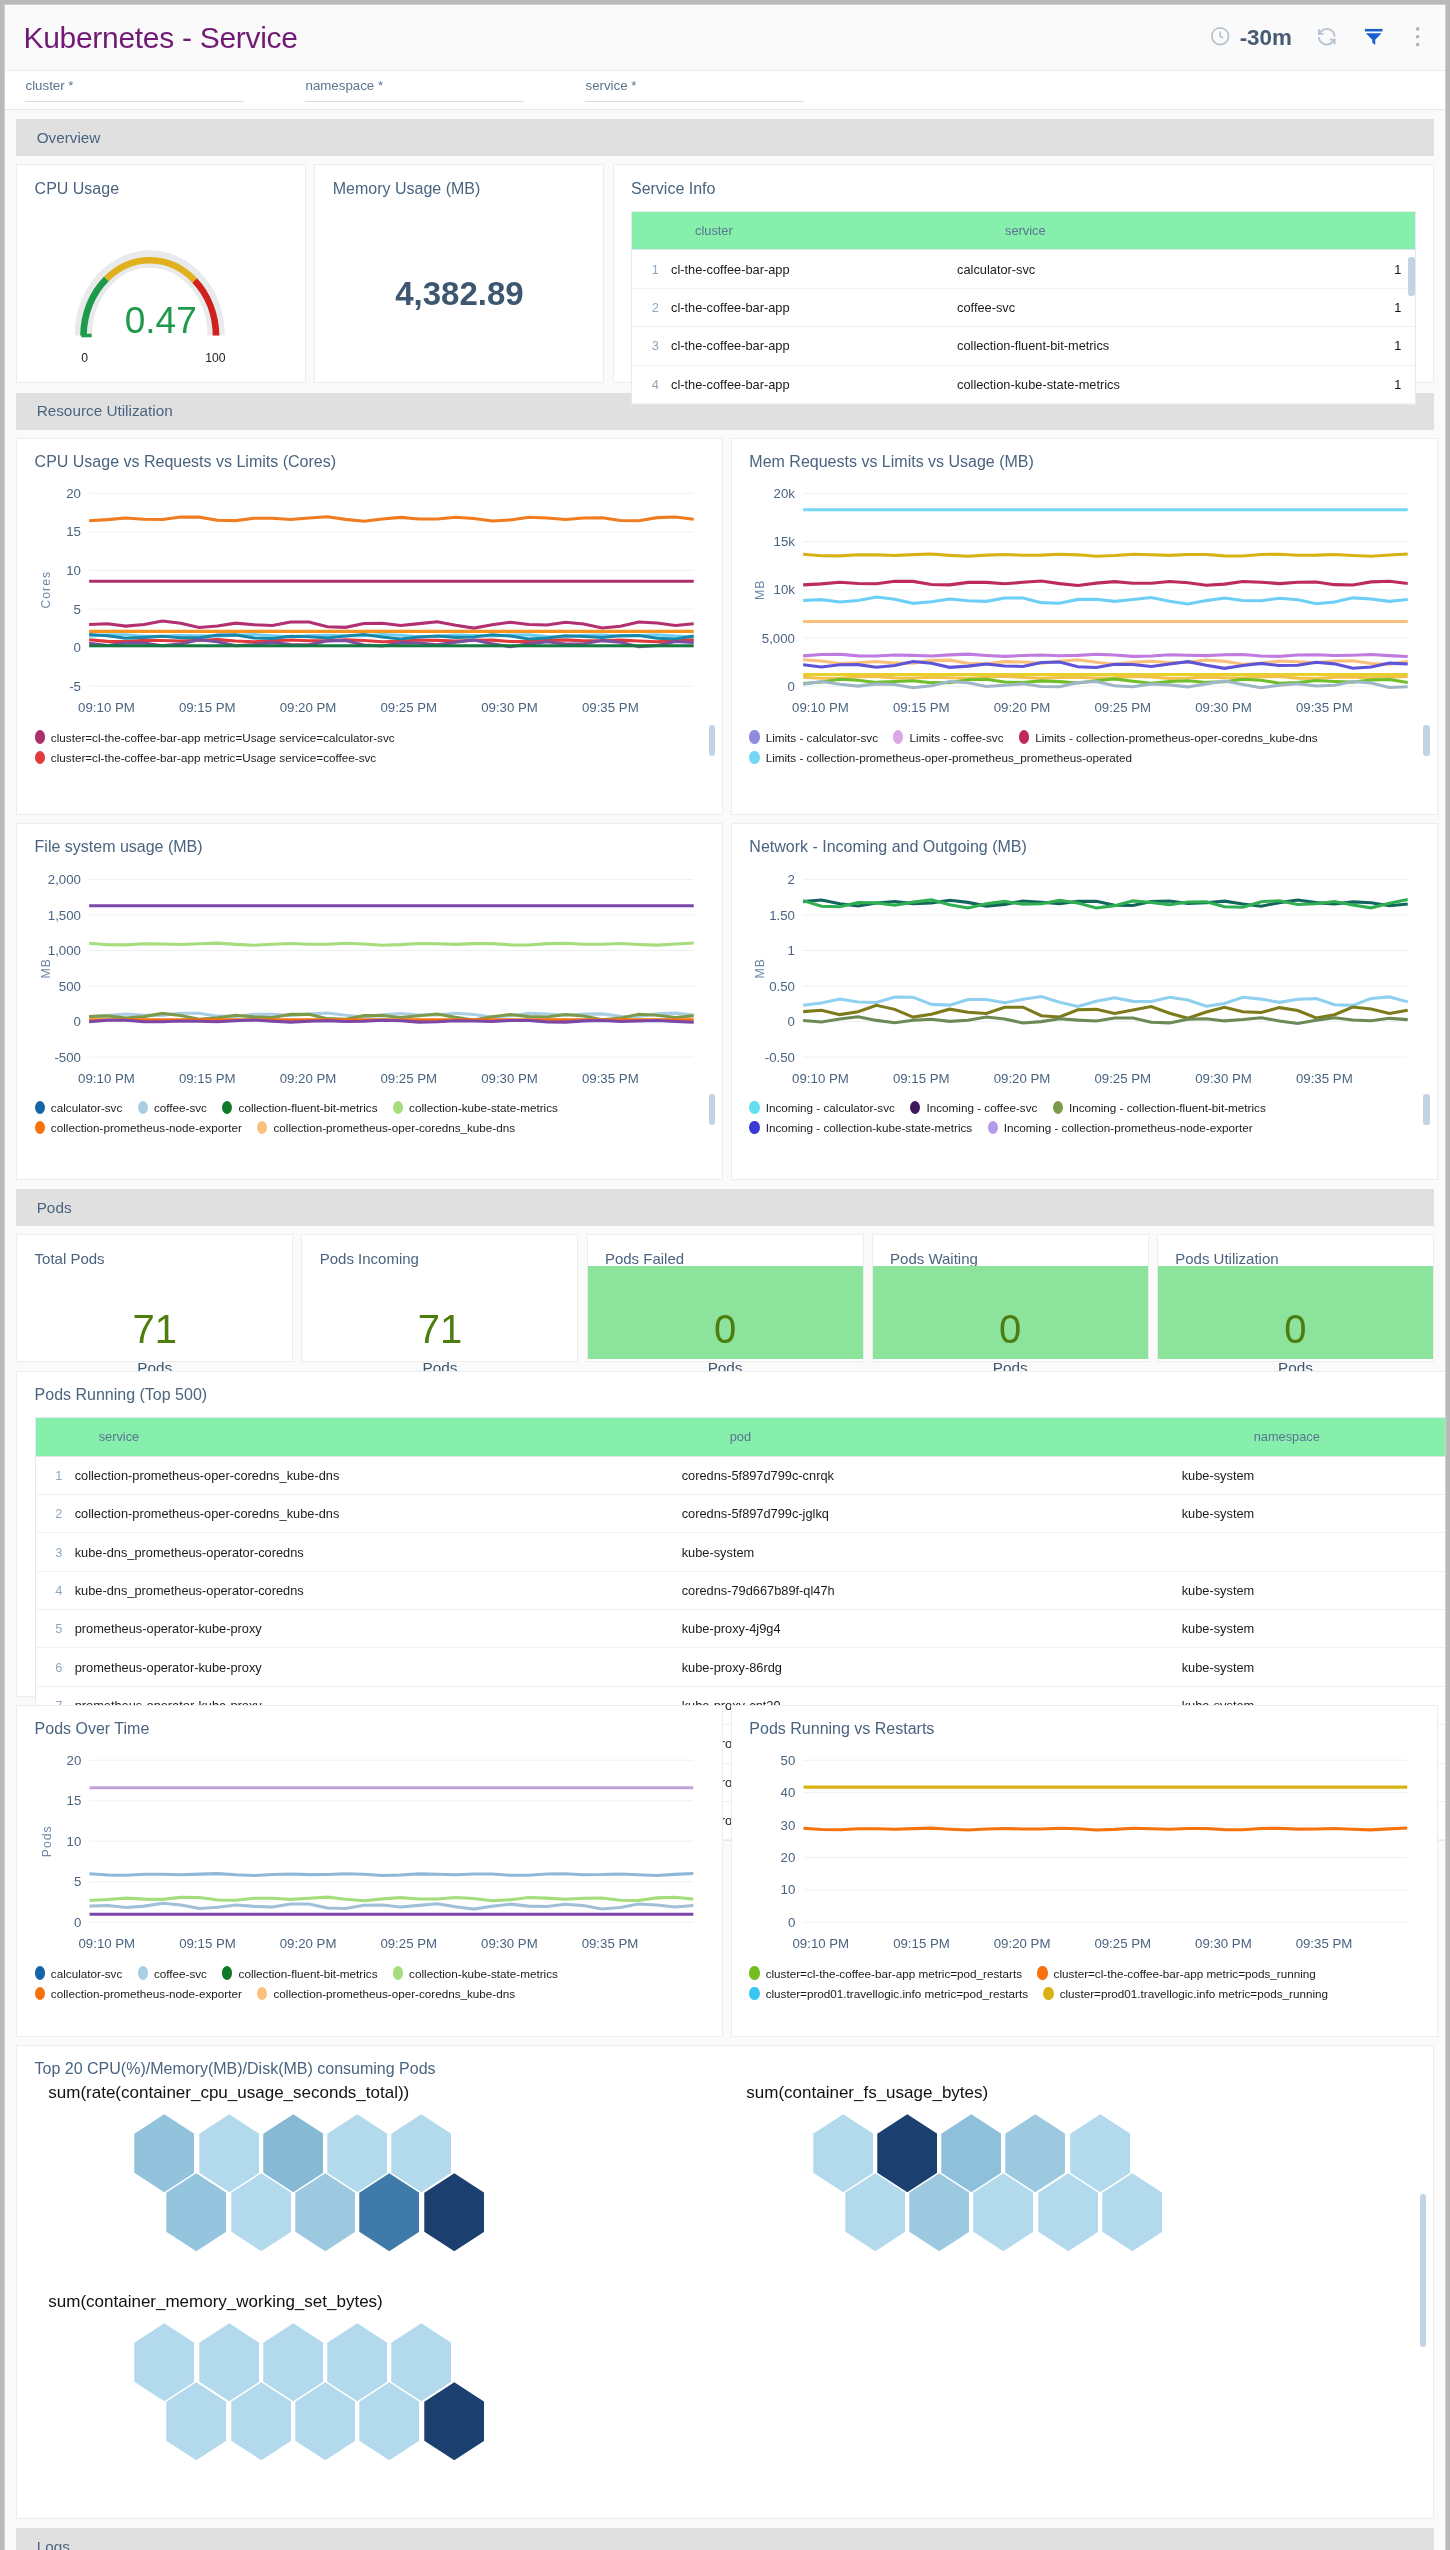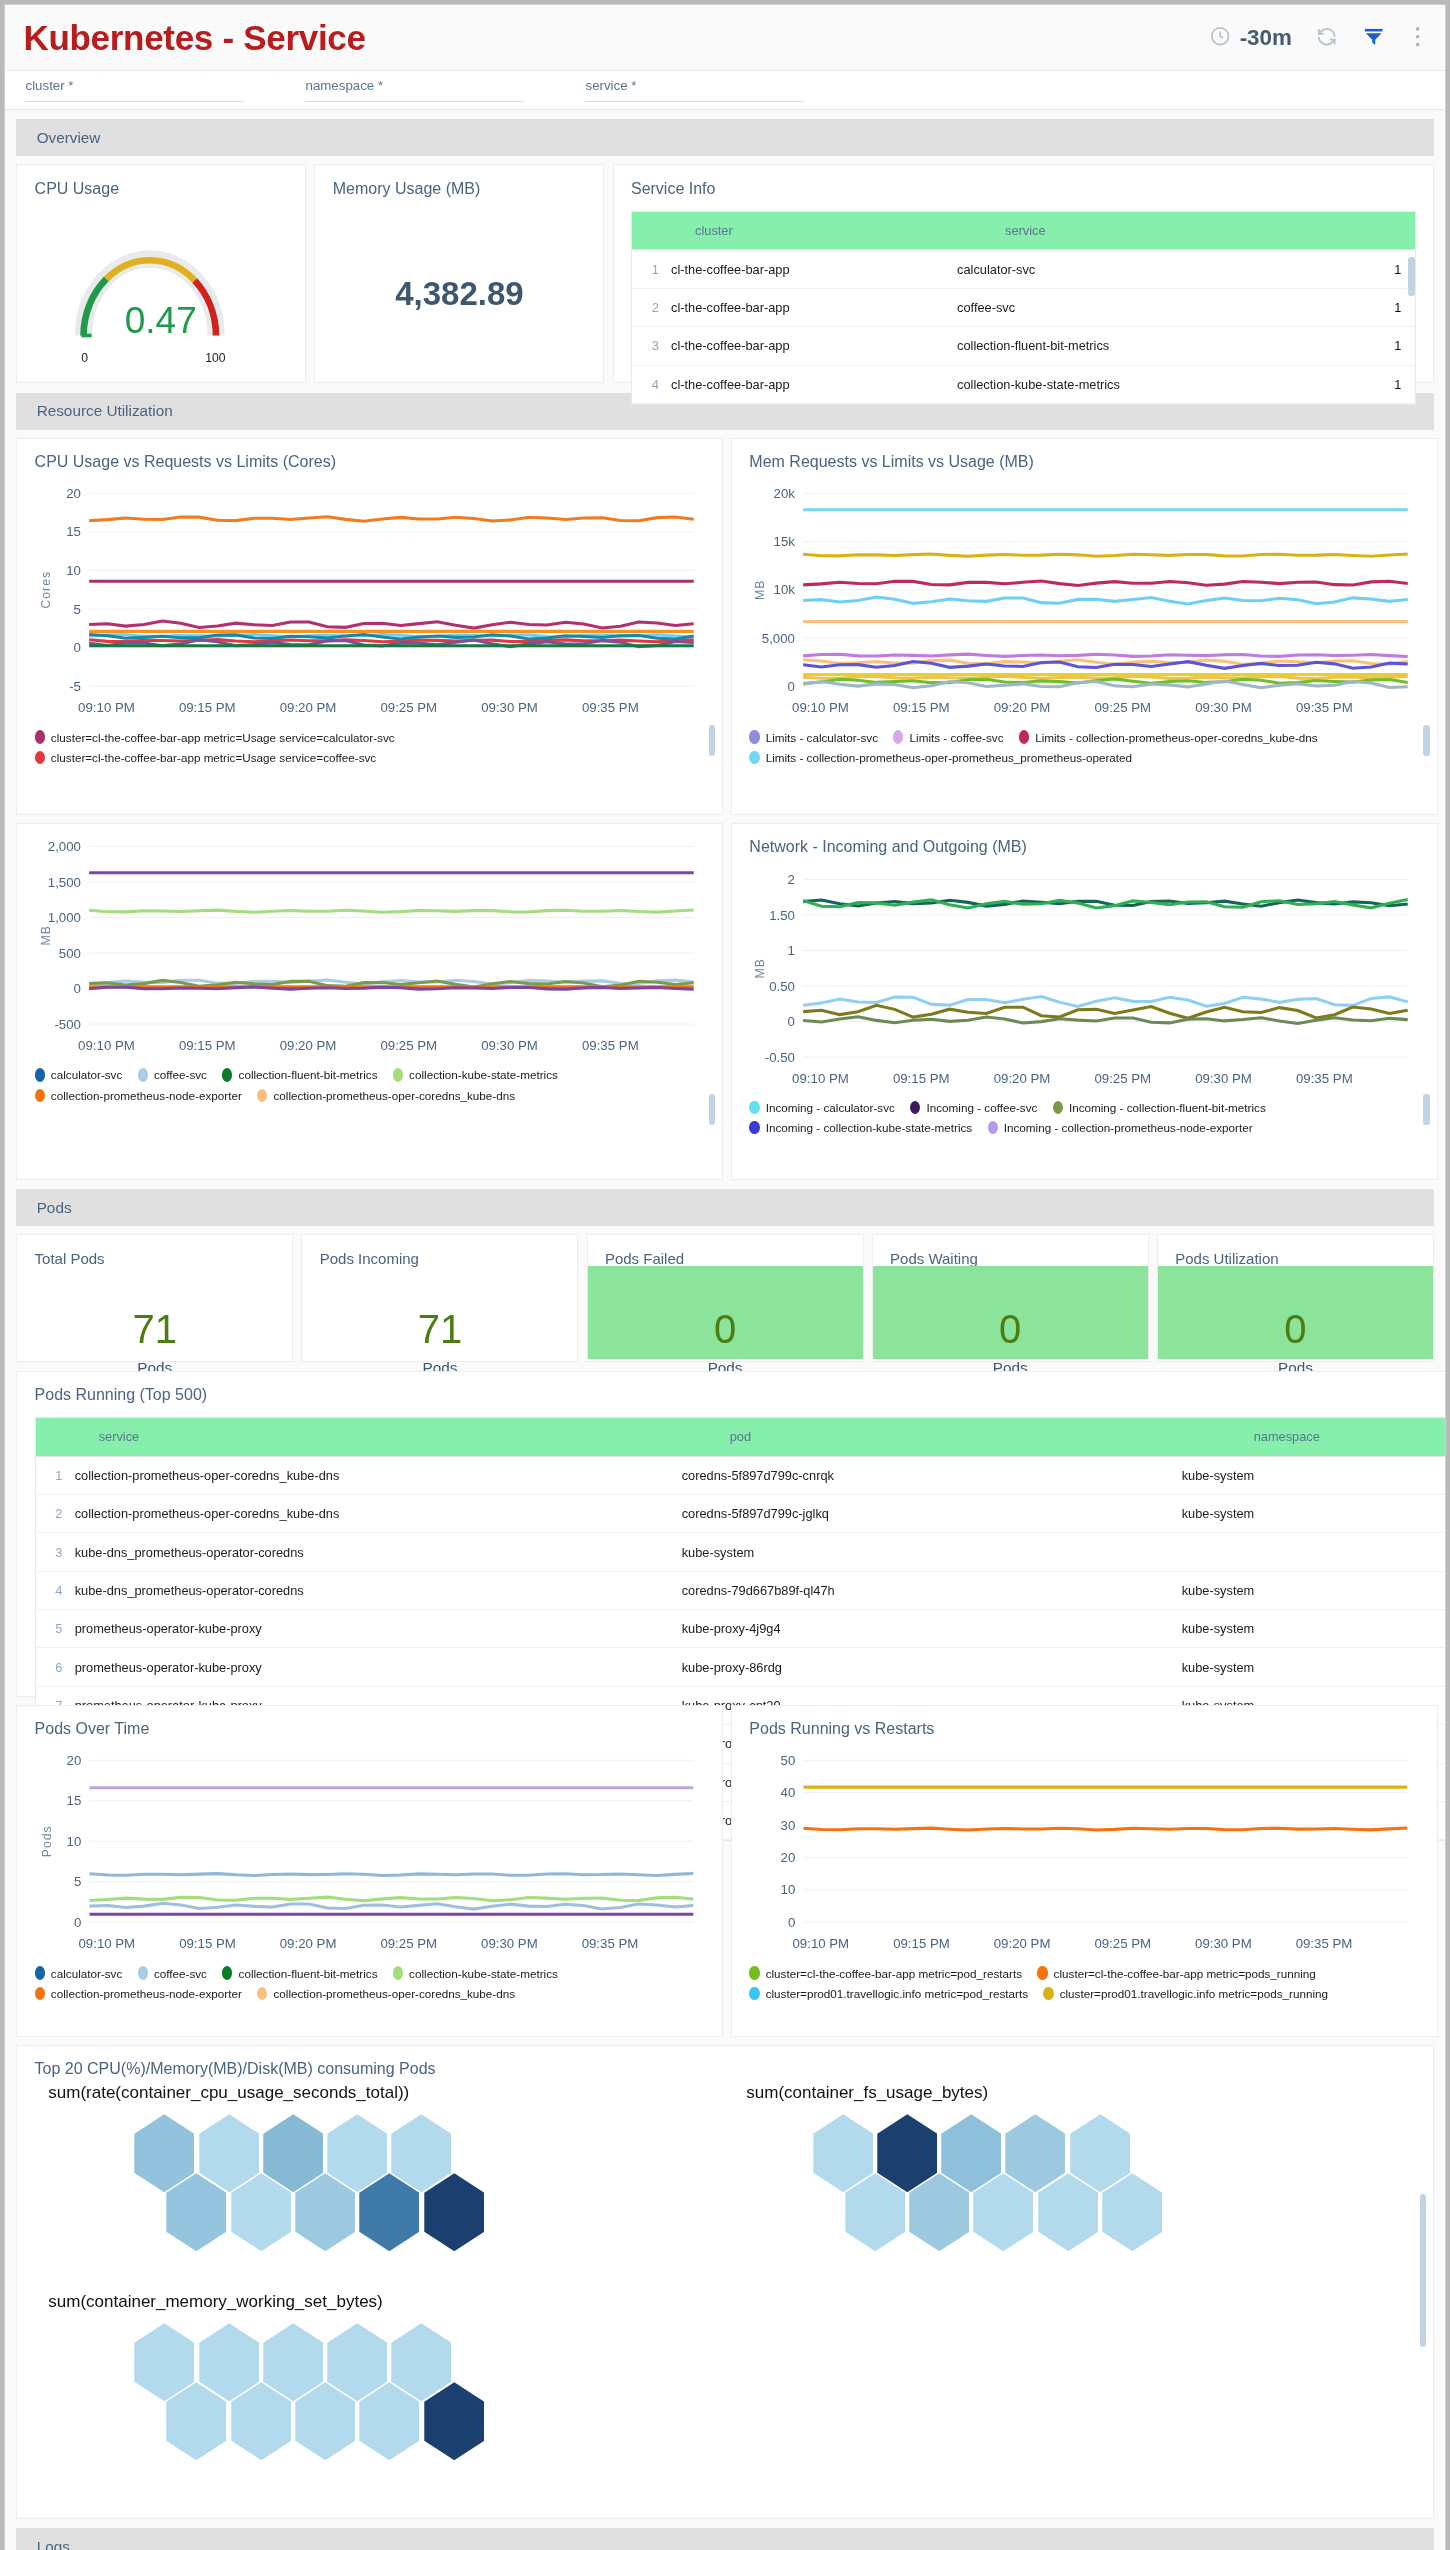--- a/index.html
+++ b/index.html
@@ -4,21 +4,21 @@
 <style>
   * { box-sizing: border-box; margin:0; padding:0; }
   html,body { background:#b9b9b9; font-family:"Liberation Sans", sans-serif; }
   body { width:1451px; height:3289px; position:relative; }
   .app { position:absolute; left:4.1px; top:4.1px; width:1442px; height:3281px;
          background:#fafafa; border:0.5px solid #cfcfcf; overflow:hidden; }
 
   
   .topbar { height:66px; display:flex; align-items:center; padding:0 18.4px;
             background:#fafafa; border-bottom:0.5px solid #ececec; }
-  .title { font-size:35px; color:#b91c1c; font-weight:700; letter-spacing:-0.3px; }
+  .title { font-size:30px; color:#701a75; font-weight:400; letter-spacing:-0.3px; }
   .topright { margin-left:auto; display:flex; align-items:center; gap:23.5px; }
   .clockwrap { display:flex; align-items:center; gap:8.2px; }
   .timeval { font-size:22.4px; color:#455A73; font-weight:700; }
   .ic { display:inline-block; }
 
   
   .varbar { background:#ffffff; border-bottom:0.5px solid #e6e6e6; height:39px;
             display:flex; align-items:center; padding:0 20.4px; gap:0; }
   .varfield { width:219px; margin-right:61px; }
   .varlabel { font-size:13.3px; color:#5b7490; }
@@ -295,20 +295,21 @@
             <span class="dot" style="background:#74d7f5"></span>
             <span>Limits - collection-prometheus-oper-prometheus_prometheus-operated</span>
           </div>
         </div>
       <div class="scrollthumb" style="right:7.1px;top:286px;height:31px"></div>
     </div>
   </div>
 
   <div class="row">
     <div class="card chart" style="flex:1;height:357px">
+      <div class="cardtitle">File system usage (MB)</div>
       <div id="chart-2" class="plot" style="height:230px"><svg width="674" height="230" viewBox="0 0 1321 450">
             <line x1="110" x2="1295" y1="26" y2="26" stroke="#e9edf1" stroke-width="1.5"></line>
             <text x="94" y="35" text-anchor="end" font-size="26" fill="#4a6480" font-family="&quot;Liberation Sans&quot;, sans-serif">2,000</text>
             <line x1="110" x2="1295" y1="95.6" y2="95.6" stroke="#e9edf1" stroke-width="1.5"></line>
             <text x="94" y="104.6" text-anchor="end" font-size="26" fill="#4a6480" font-family="&quot;Liberation Sans&quot;, sans-serif">1,500</text>
             <line x1="110" x2="1295" y1="165.2" y2="165.2" stroke="#e9edf1" stroke-width="1.5"></line>
             <text x="94" y="174.2" text-anchor="end" font-size="26" fill="#4a6480" font-family="&quot;Liberation Sans&quot;, sans-serif">1,000</text>
             <line x1="110" x2="1295" y1="234.79999999999998" y2="234.79999999999998" stroke="#e9edf1" stroke-width="1.5"></line>
             <text x="94" y="243.79999999999998" text-anchor="end" font-size="26" fill="#4a6480" font-family="&quot;Liberation Sans&quot;, sans-serif">500</text>
             <line x1="110" x2="1295" y1="304.4" y2="304.4" stroke="#e9edf1" stroke-width="1.5"></line>

